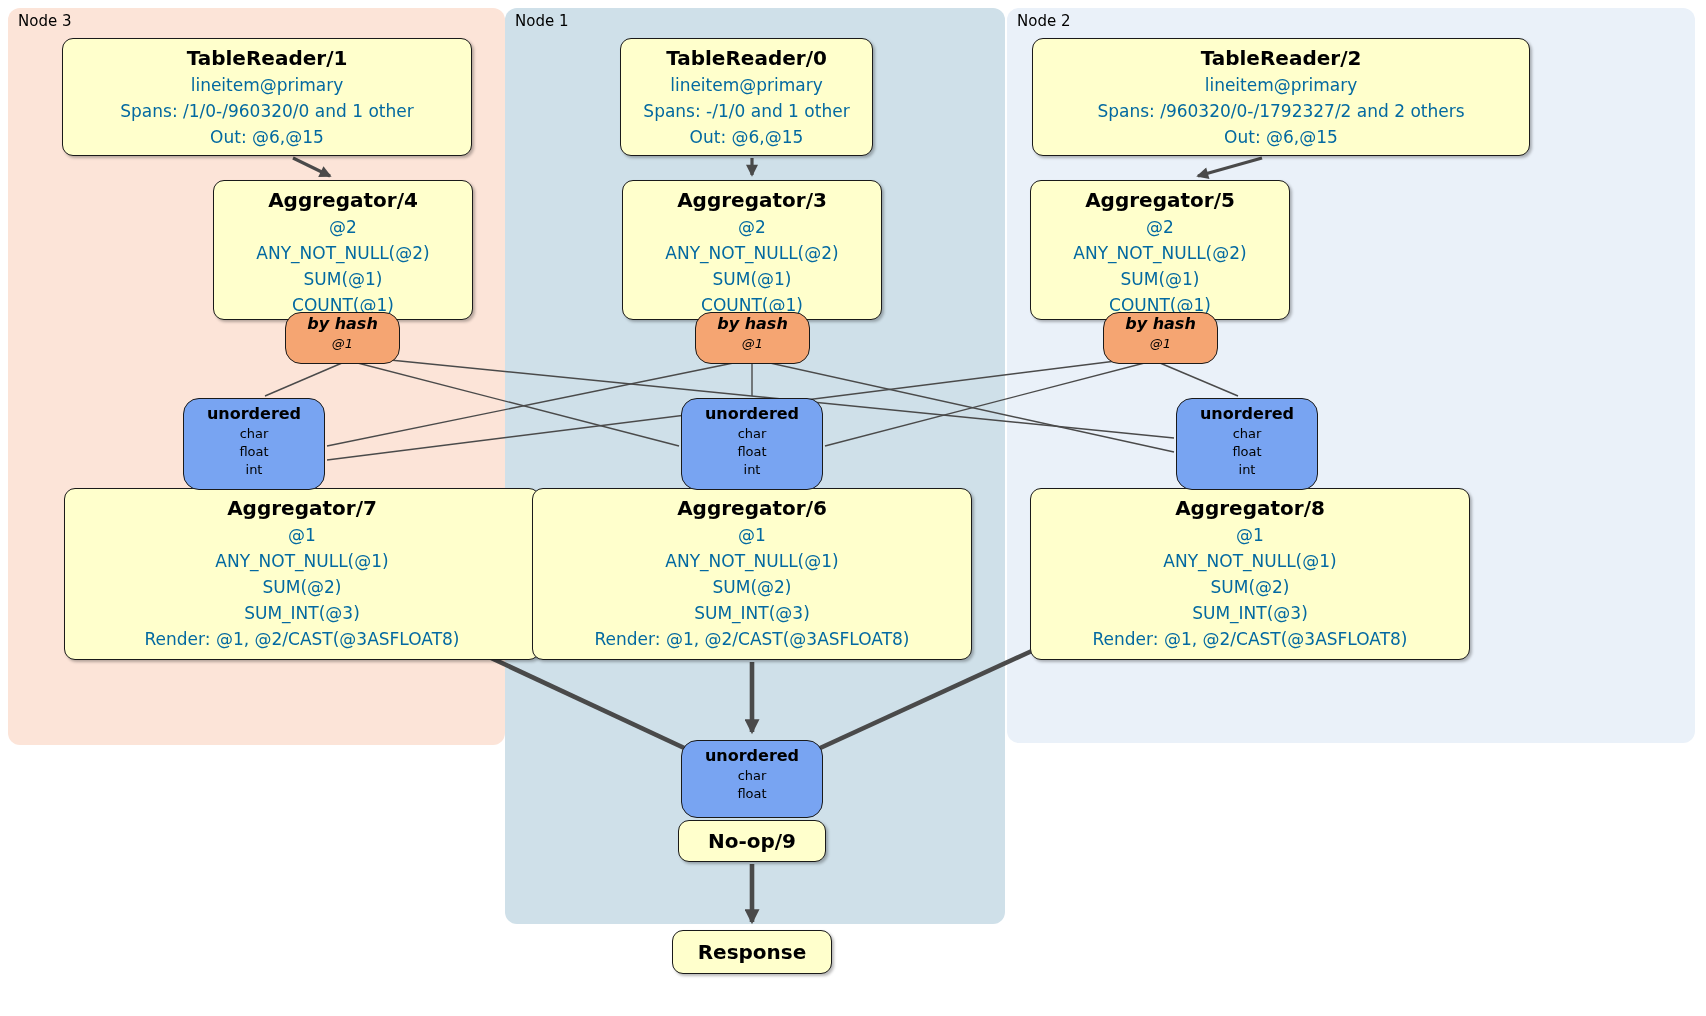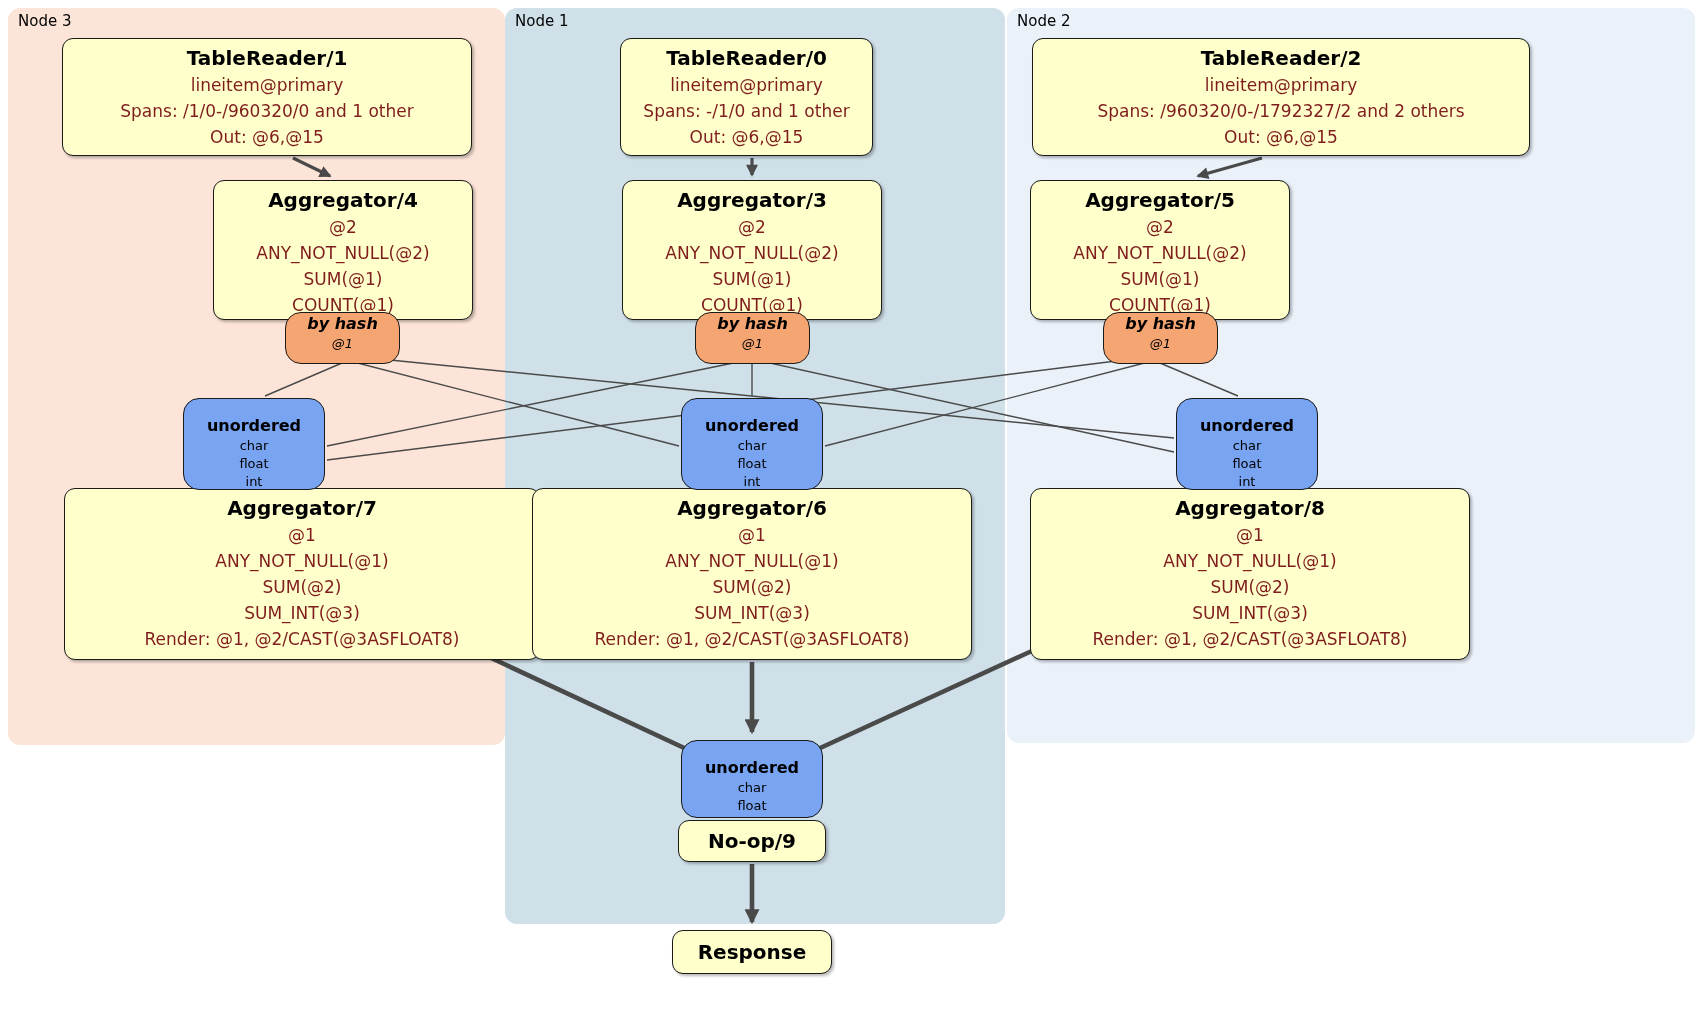--- a/index.html
+++ b/index.html
@@ -6,23 +6,23 @@
   .canvas{position:relative;width:1706px;height:1016px;background:#ffffff;
           font-family:"DejaVu Sans","Liberation Sans",sans-serif;overflow:hidden;}
   .nodebg{position:absolute;border-radius:12px;z-index:0;}
   .nodelabel{position:absolute;font-size:15px;color:#000;z-index:1;}
   svg.edges{position:absolute;left:0;top:0;z-index:1;}
   .box{position:absolute;box-sizing:border-box;border:1.4px solid #1a1a1a;
        text-align:center;z-index:2;}
   .op{background:#ffffcc;border-radius:11px;box-shadow:2px 2px 3px rgba(0,0,0,0.28);
       padding-top:5px;}
   .title{font-weight:bold;font-size:20px;line-height:28px;color:#000;}
-  .line{font-size:17px;line-height:26px;color:#7f1d1d;}
+  .line{font-size:17px;line-height:26px;color:#0369a1;}
   .router{background:#f5a572;border-radius:16px;z-index:3;padding-top:0;font-style:italic;}
-  .sync{background:#78a4f2;border-radius:16px;z-index:3;padding-top:16px;}
+  .sync{background:#78a4f2;border-radius:16px;z-index:3;padding-top:4px;}
   .stitle{font-weight:bold;font-size:16px;line-height:22px;color:#000;}
   .sline{font-size:13px;line-height:18px;color:#000;}
   .mini{display:flex;align-items:center;justify-content:center;}
 </style>
 </head>
 <body>
 
 <div class="canvas">
 
   <div class="nodebg" style="left:8px;top:8px;width:497px;height:737px;background:#fce4d8;"></div>

